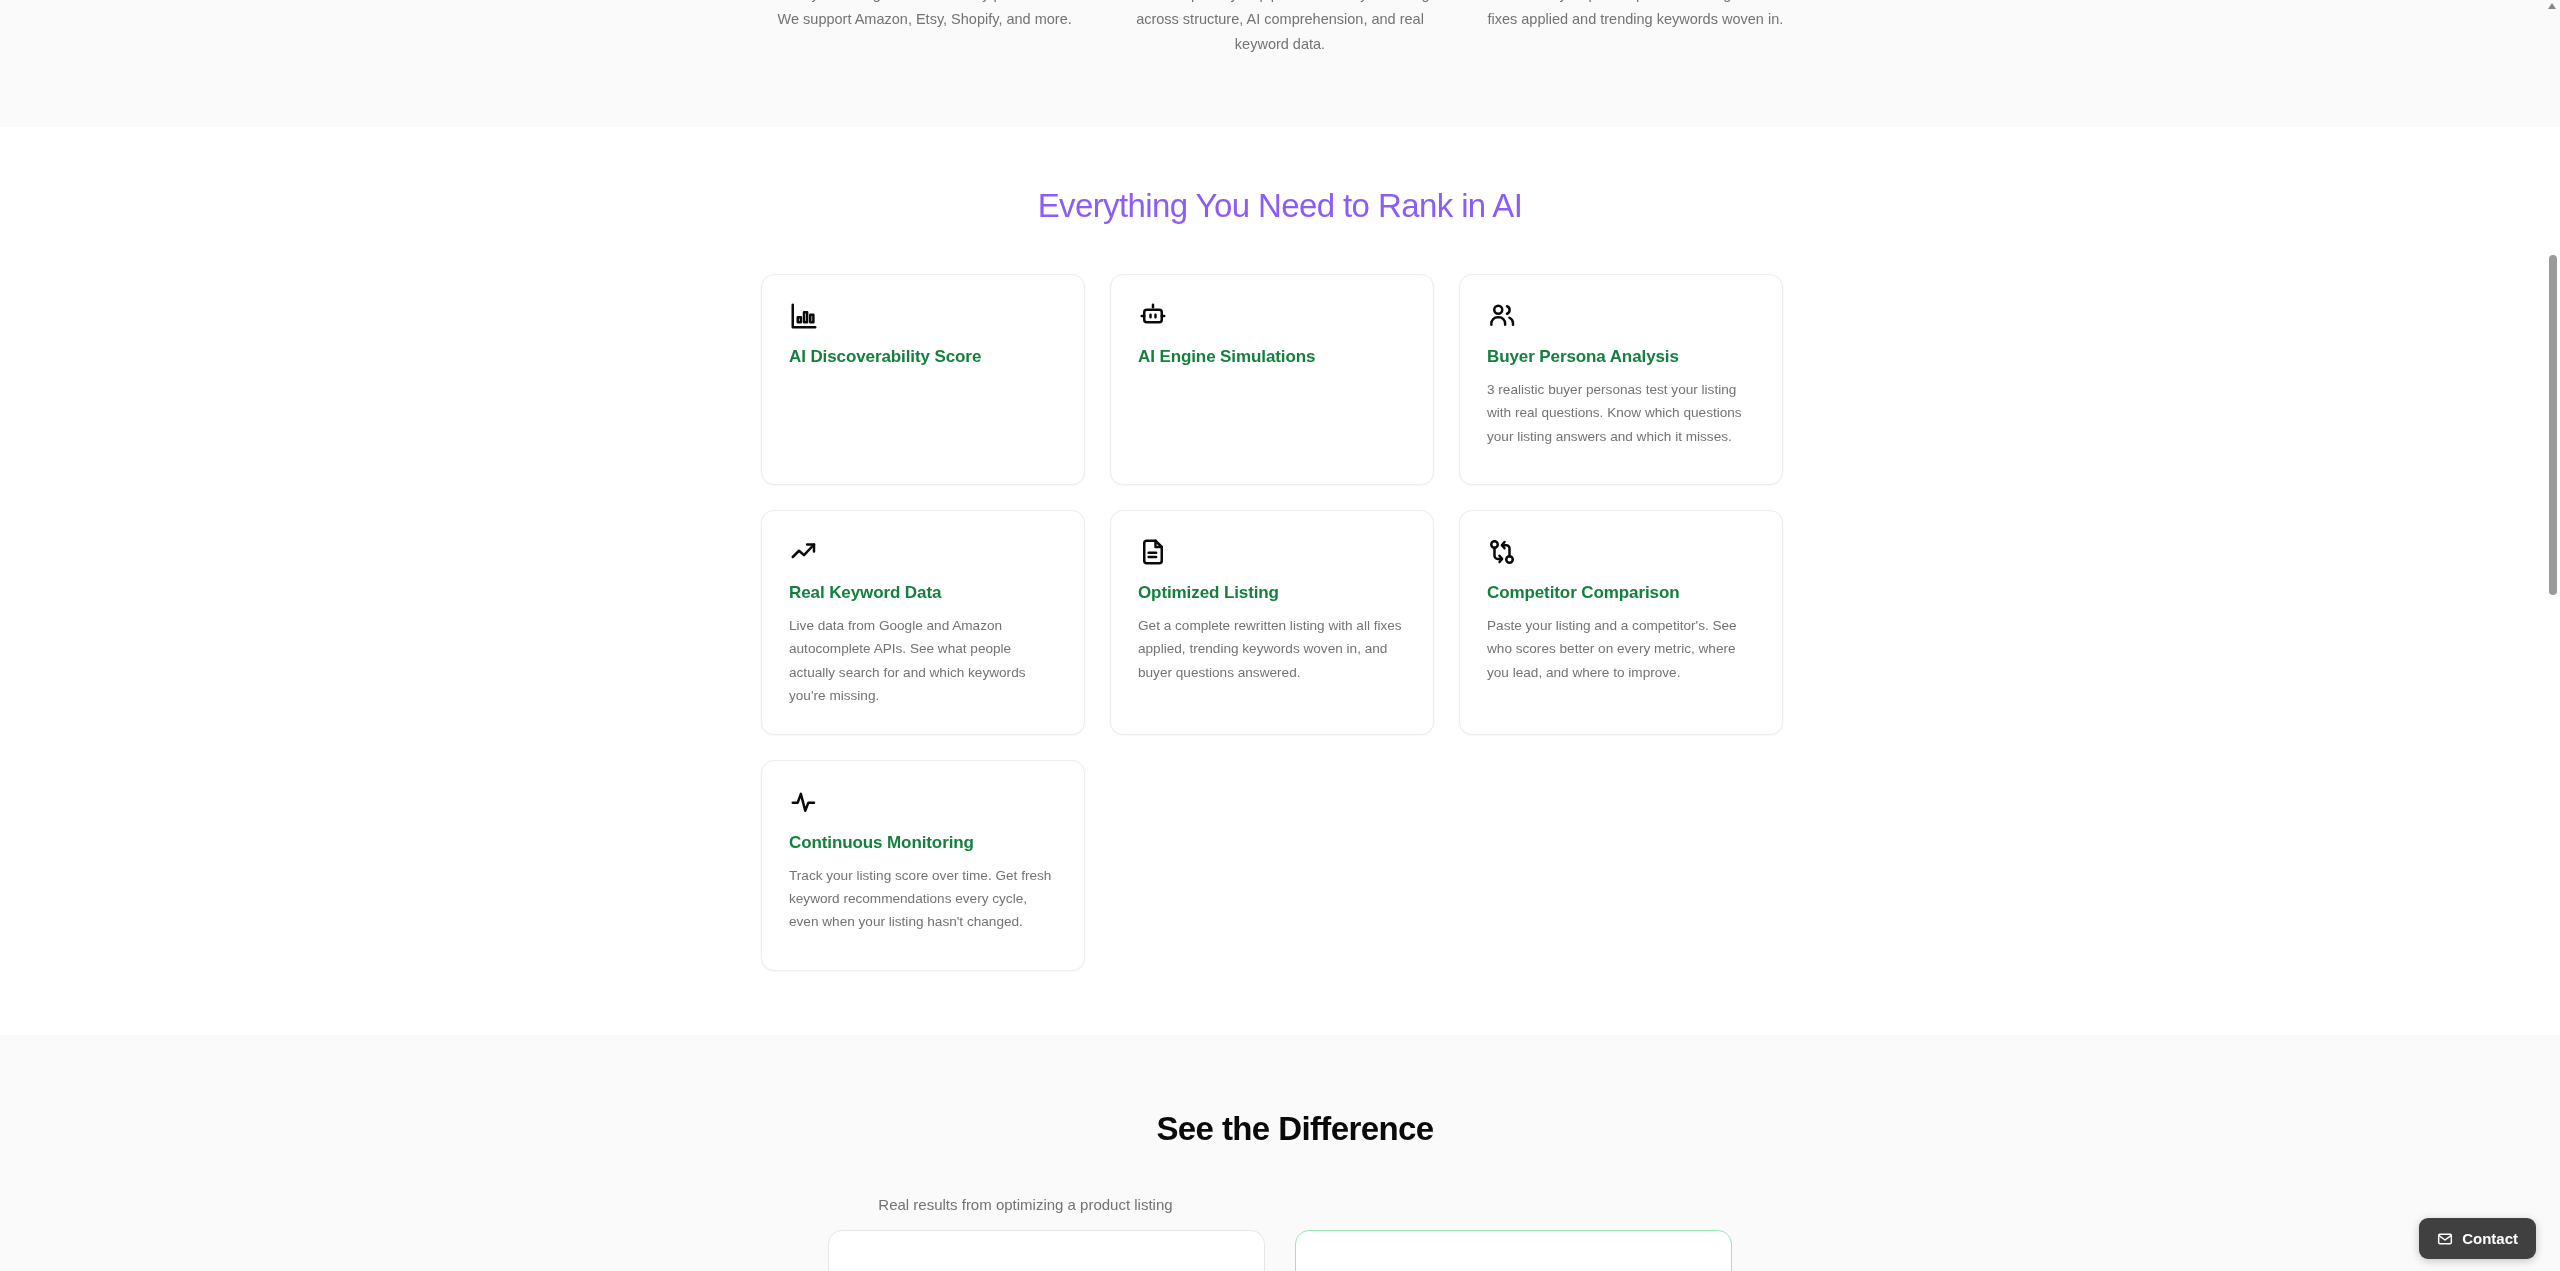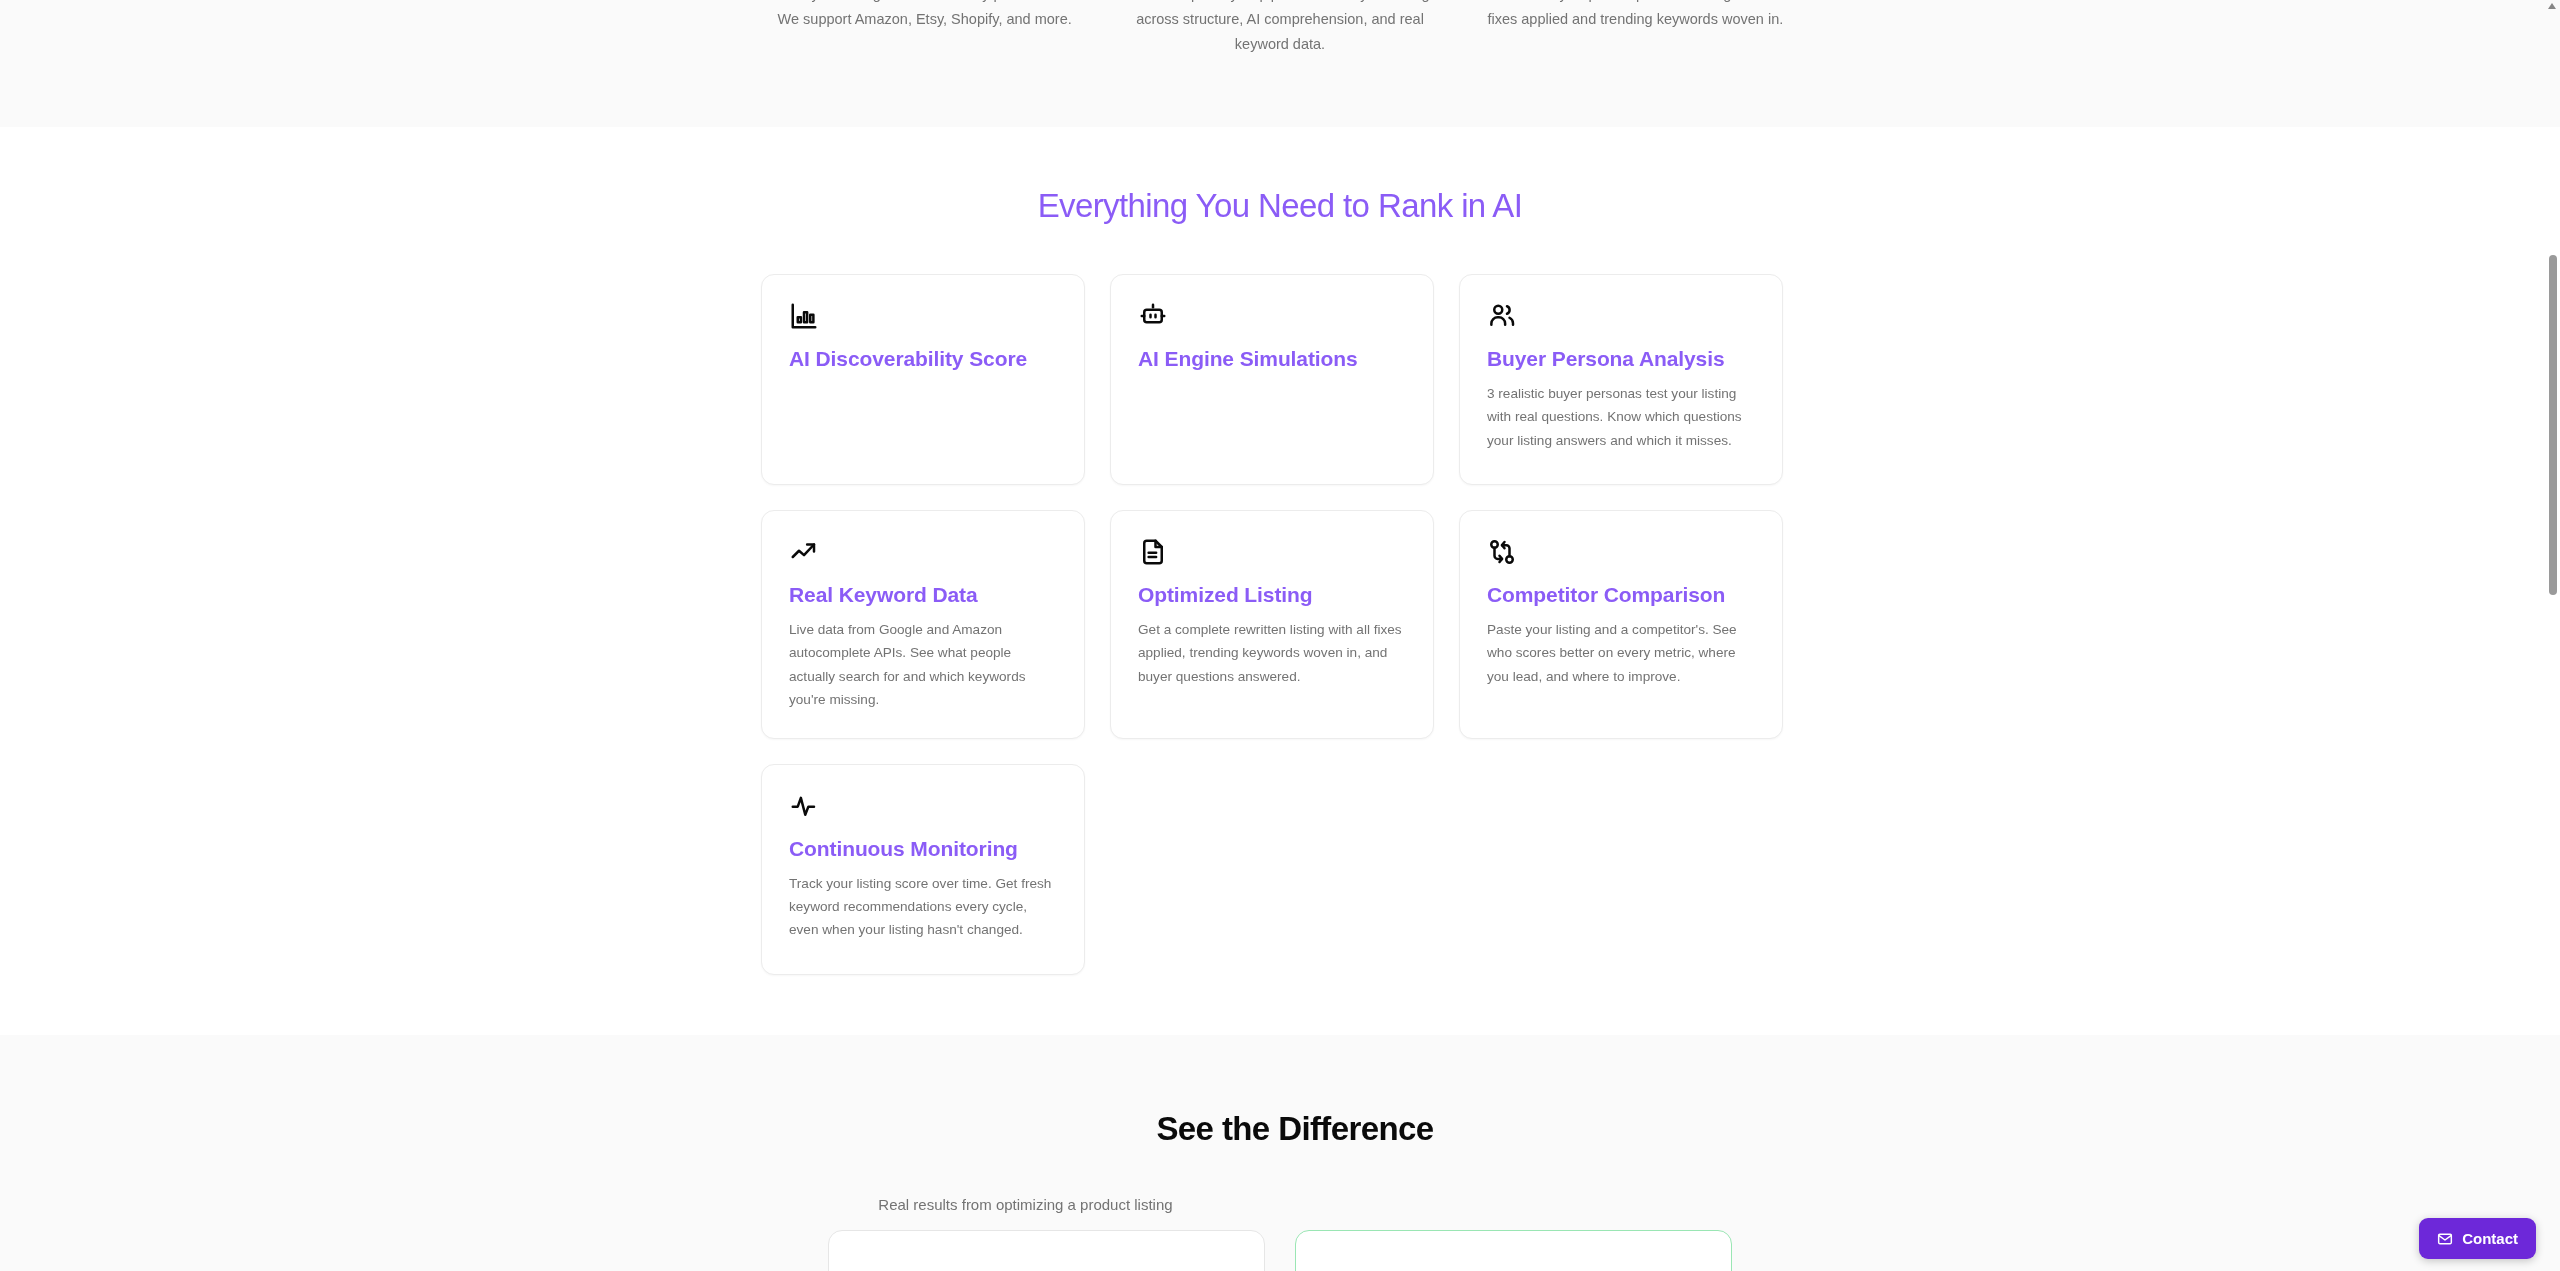--- a/index.html
+++ b/index.html
@@ -81,24 +81,24 @@
     box-shadow: 0 1px 2px rgba(0,0,0,0.035);
   }
   .card-icon {
     height: 30px;
     margin-bottom: 16px;
     display: block;
     color: #0a0a0a;
   }
   .card-icon svg { display: block; }
   .card-title {
-    font-size: 21px;
+    font-size: 17px;
     font-weight: 700;
     letter-spacing: -0.1px;
-    color: #8b5cf6;
+    color: #15803d;
     margin-bottom: 11px;
   }
   .card-desc {
     font-size: 13.6px;
     line-height: 1.72;
     color: #737373;
   }
 
   .card-r1 { min-height: 211px; }
   .card-r2 { min-height: 211px; }
@@ -150,21 +150,21 @@
   .diff-card.after  { border: 1px solid #9ae6b4; }
 
   
   .contact-btn {
     position: absolute;
     right: 24px;
     bottom: 12px;
     display: flex;
     align-items: center;
     gap: 9px;
-    background: #6d28d9;
+    background: #404040;
     color: #ffffff;
     border: none;
     border-radius: 9px;
     padding: 12px 18px;
     font-family: "Liberation Sans", sans-serif;
     font-size: 15px;
     font-weight: 700;
     cursor: pointer;
     box-shadow: 0 2px 8px rgba(0,0,0,0.22);
   }

